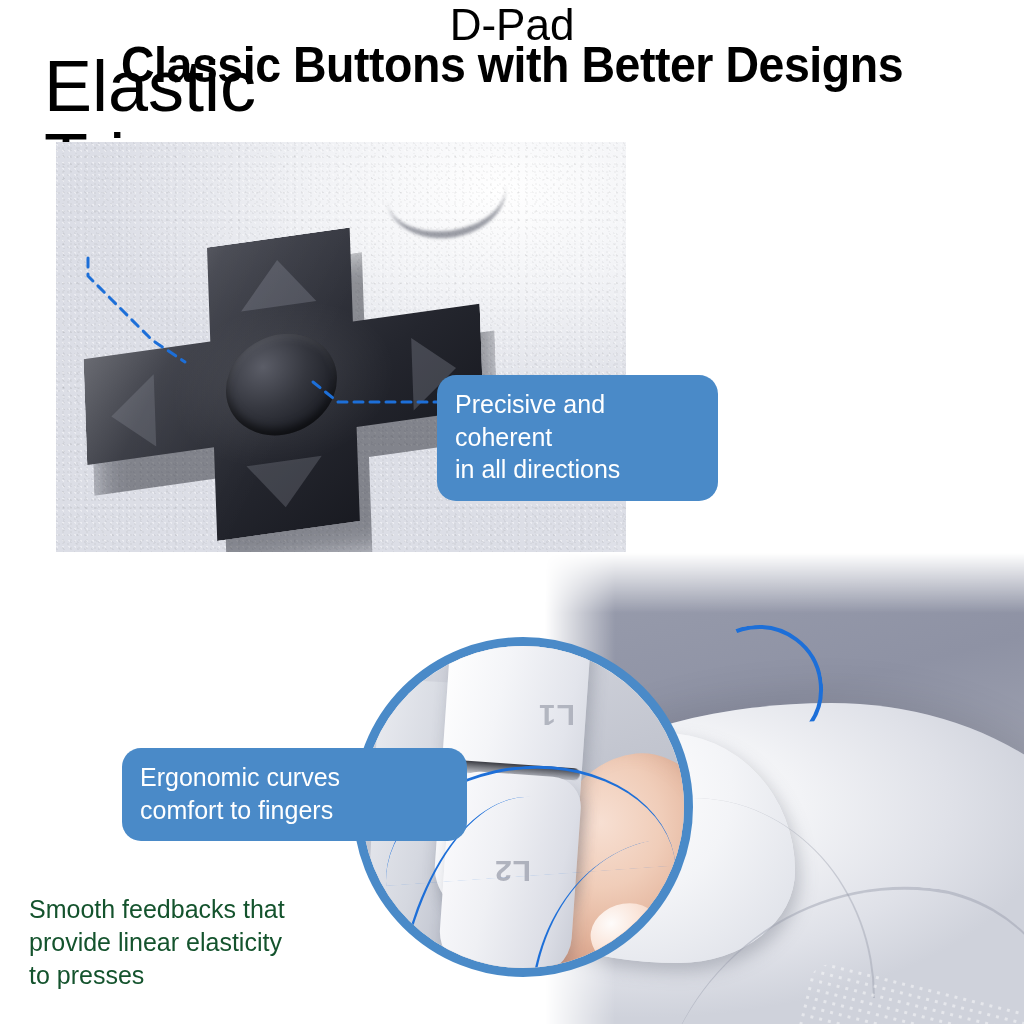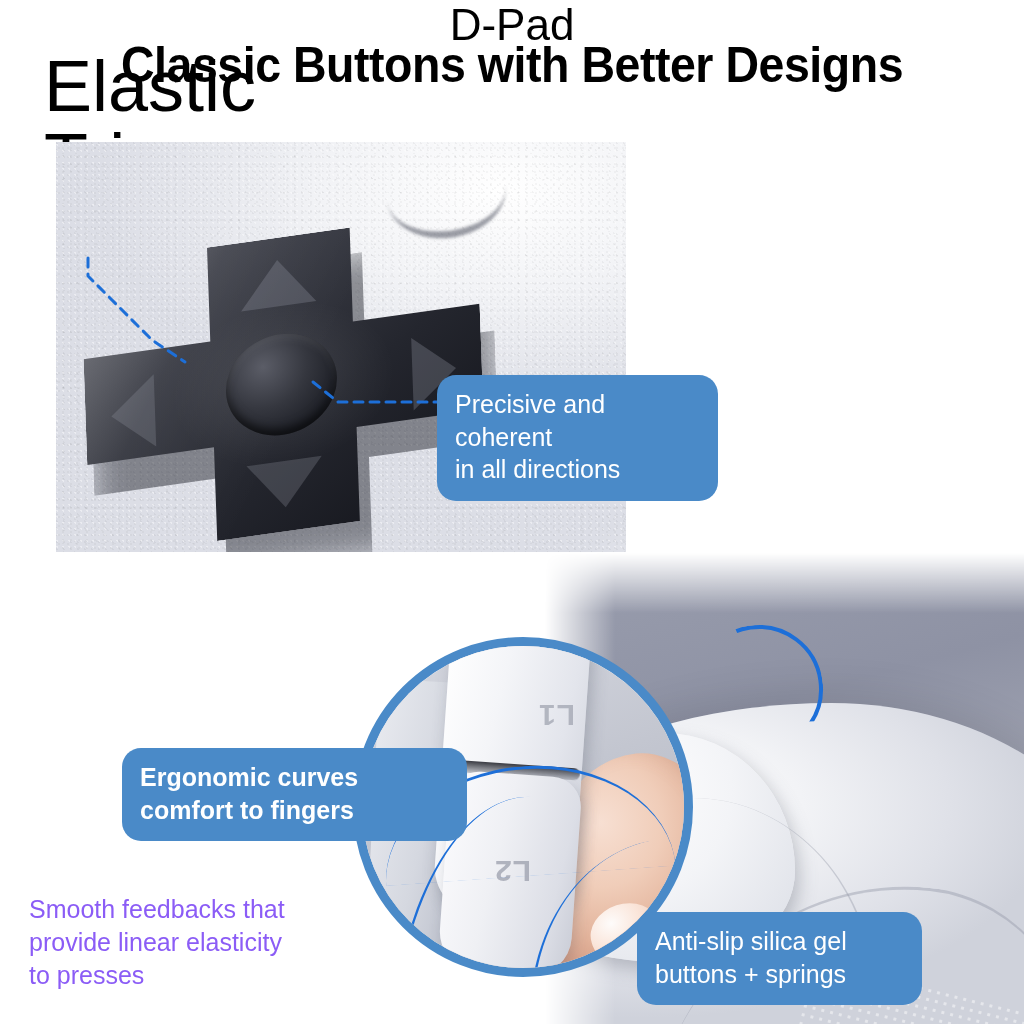--- a/index.html
+++ b/index.html
@@ -39,21 +39,21 @@
     margin-left:44px;
   }
 
   
   #body-copy {
     position:absolute;
     left:29px; top:893px;
     width:310px;
     font-size:25px;
     line-height:1.32;
-    color:#8b5cf6;
+    color:#14532d;
   }
 
   
   #photo-dpad {
     position:absolute;
     left:56px; top:142px;
     width:570px; height:410px;
     overflow:hidden;
     -webkit-mask-image:
        radial-gradient(115% 118% at 45% 45%, #000 62%, rgba(0,0,0,0) 98%);
@@ -355,21 +355,21 @@
     color:#ffffff;
     border-radius:19px;
     padding:13px 18px 15px 18px;
     font-size:25px;
     line-height:1.30;
     white-space:pre-line;
     z-index:30;
   }
   #callout-spaces     { left:52px;  top:150px; width:287px; }
   #callout-precisive  { left:437px; top:375px; width:281px; }
-  #callout-ergonomic  { left:122px; top:748px; width:345px;font-weight:bold; }
+  #callout-ergonomic  { left:122px; top:748px; width:345px; }
   #callout-antislip   { left:637px; top:912px; width:285px; }
 
   
   #leaders { position:absolute; left:0; top:0; width:1024px; height:1024px; z-index:25; pointer-events:none; }
 </style>
 </head>
 <body>
 
 <div id="stage">
 
@@ -432,16 +432,14 @@
 provide linear elasticity
 to presses</div>
 
 
   <div class="callout" id="callout-precisive">Precisive and coherent
 in all directions</div>
 
   <div class="callout" id="callout-ergonomic">Ergonomic curves
 comfort to fingers</div>
 
-  <div class="callout" id="callout-antislip">Anti-slip silica gel
-buttons + springs</div>
 
 </div>
 
 </body></html>

